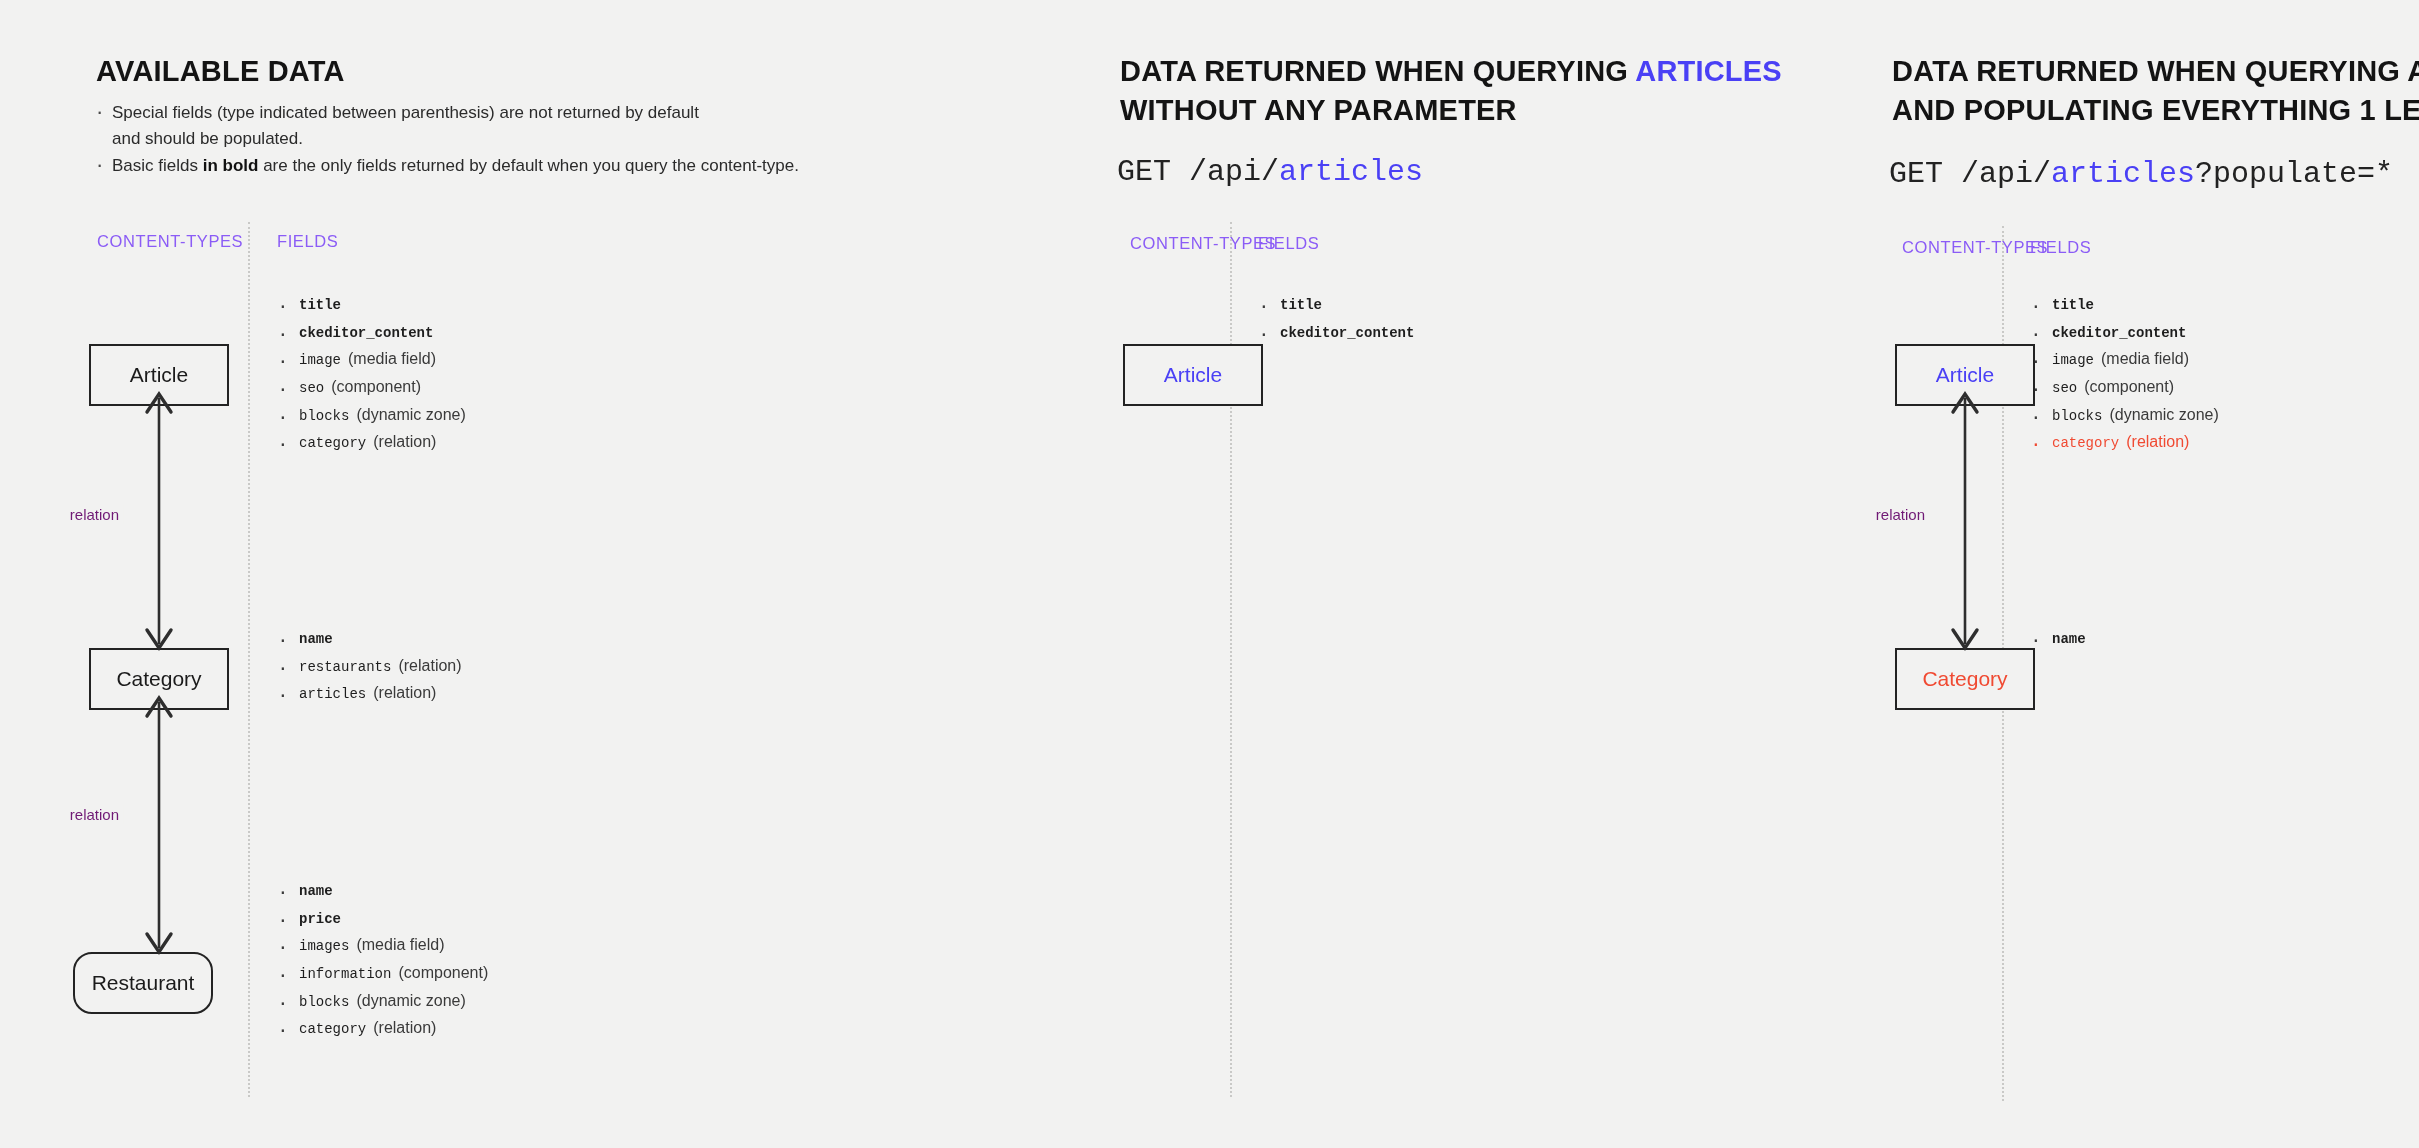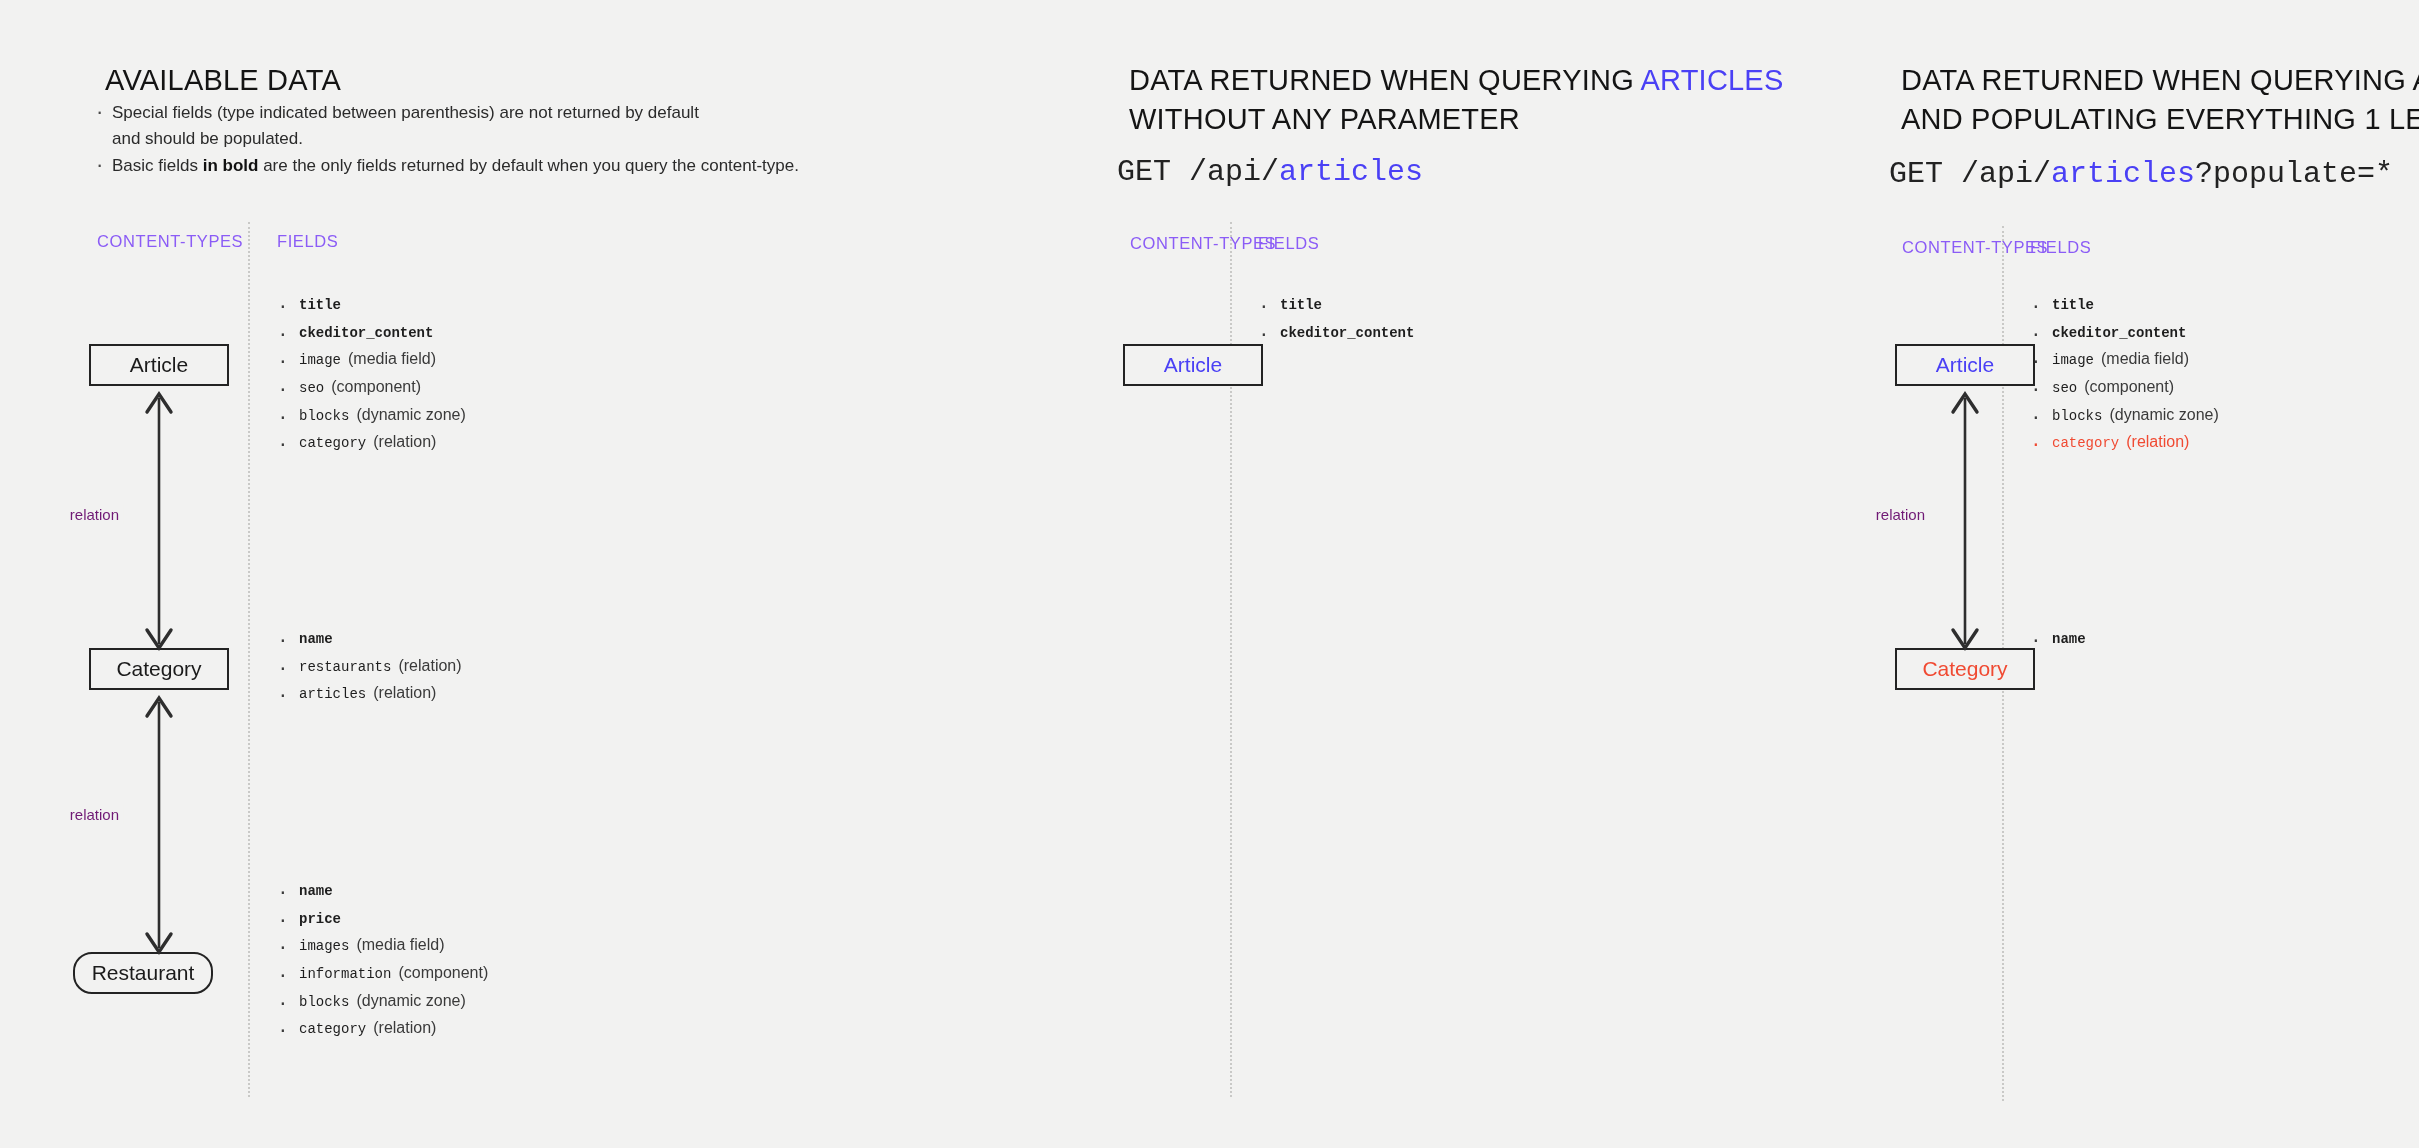--- a/index.html
+++ b/index.html
@@ -9,26 +9,26 @@
     font-family:"Liberation Sans", sans-serif;
     color:#1b1b1b;
     overflow:hidden;
     position:relative;
   }
   .panel{position:absolute;top:0;height:1148px;}
   #panel-1{left:0;width:1080px;}
   #panel-2{left:1080px;width:772px;}
   #panel-3{left:1852px;width:567px;}
   .title{
-    font-weight:normal;
+    font-weight:bold;
     font-size:29px;
     letter-spacing:.2px;
     line-height:1.33;
     color:#141414;
-    margin:12px;
+    margin:3px;
     white-space:nowrap;
   }
   .title .accent{color:#4a40f5;}
   .title-2line{white-space:normal;}
 
   .bullets{
     margin:0;padding:0;list-style:none;
     font-size:17px;line-height:1.55;color:#2b2b2b;
   }
   .bullets li{position:relative;padding-left:18px;}
@@ -58,21 +58,21 @@
   
   .vdiv{
     position:absolute;
     width:0;
     border-left:2px dotted #c9c9c7;
   }
 
   
   .ctbox{
     position:absolute;
-    width:140px;height:42px;
+    width:140px;height:62px;
     border:2.5px solid #232323;
     background:#f2f2f1;
     display:flex;align-items:center;justify-content:center;
     font-size:21px;
     color:#1b1b1b;
     box-sizing:border-box;
   }
   .ctbox.blue{color:#4a40f5;}
   .ctbox.red{color:#f04a32;}
 

